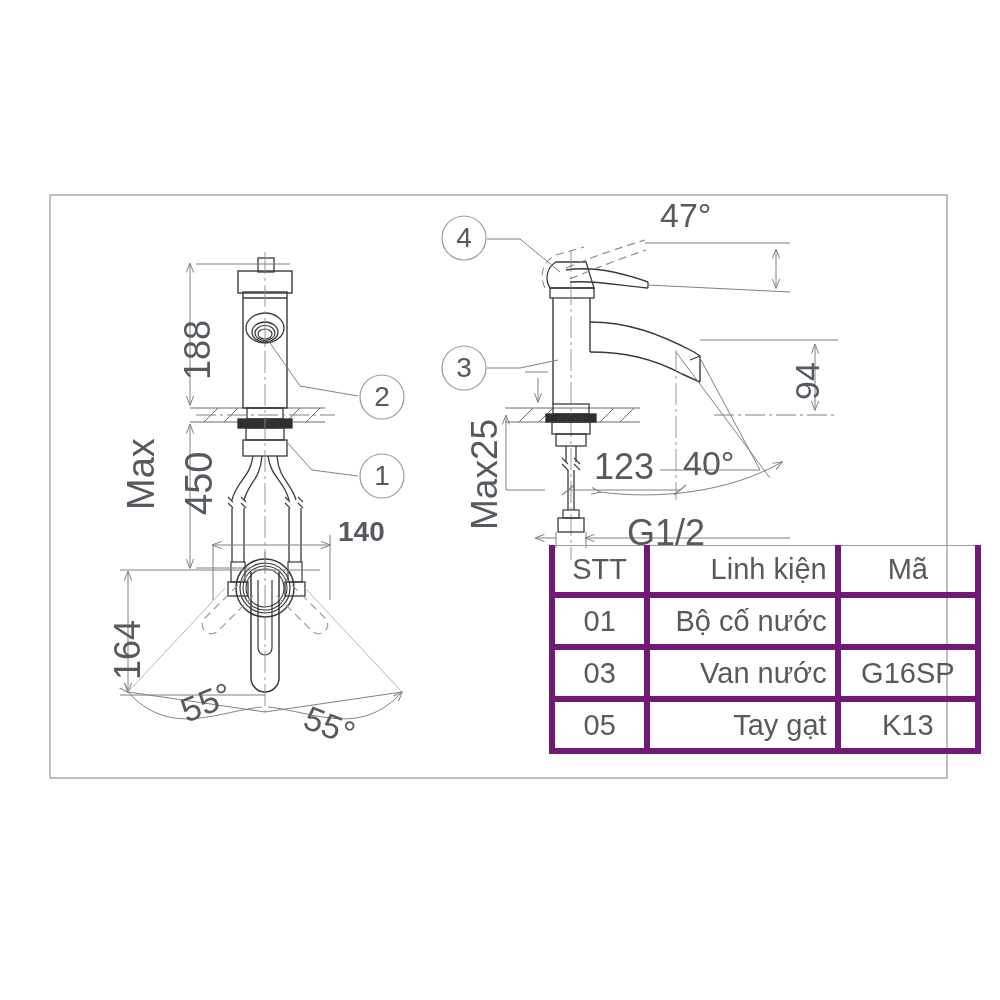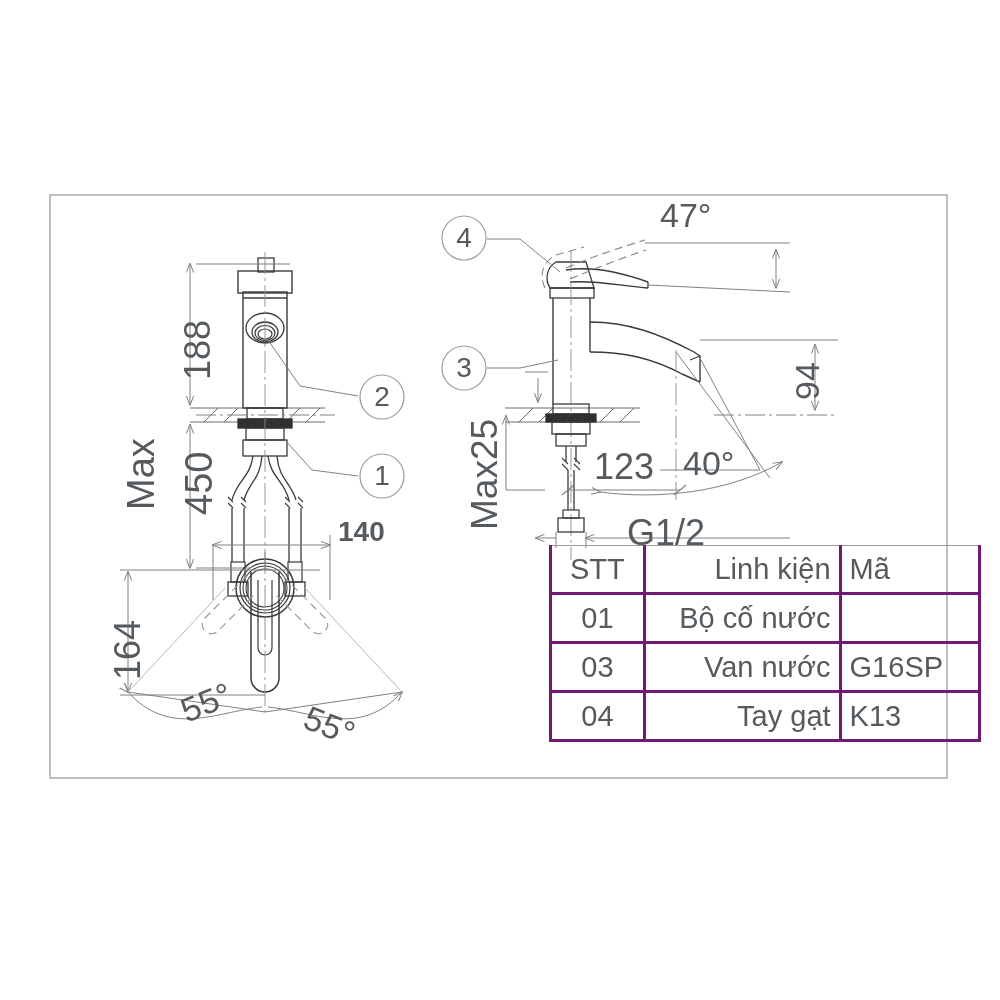--- a/index.html
+++ b/index.html
@@ -3,25 +3,25 @@
 <meta charset="utf-8">
 <style>
   html,body{margin:0;padding:0;background:#ffffff;}
   body{width:1000px;height:1000px;position:relative;overflow:hidden;
        font-family:"Liberation Sans","DejaVu Sans",sans-serif;}
   #sheet{position:absolute;left:0;top:0;width:1000px;height:1000px;}
   .lbl{position:absolute;color:#555a5e;white-space:nowrap;line-height:1;}
   .rot90{transform-origin:0 0;transform:rotate(-90deg);}
   .tbl{position:absolute;left:515px;top:545px;width:432px;
        border-collapse:collapse;color:#555a5e;margin-left:34px;}
-  .tbl td{border:3px solid #701a75;height:46px;padding:0 8px;
+  .tbl td{border:6px solid #701a75;height:46px;padding:0 8px;
           font-size:29px;font-weight:400;color:#555a5e;}
   .c-stt{width:82px;text-align:center;}
   .c-name{width:215px;text-align:right;padding-left:14px;}
-  .c-code{width:130px;text-align:left;}
+  .c-code{width:130px;text-align:center;}
   .tbl tr:first-child td{border-top:1px solid #9a9a9a;}
   .callout-num{position:absolute;color:#555a5e;font-size:28px;
        width:44px;text-align:center;line-height:44px;}
 </style>
 </head>
 <body>
 
 <svg id="sheet" viewBox="0 0 1000 1000">
   <defs>
     <marker id="ar" markerWidth="10" markerHeight="8" refX="9" refY="4" orient="auto">
@@ -264,18 +264,18 @@
     <td class="c-stt">01</td>
     <td class="c-name">Bộ cố nước</td>
     <td class="c-code"></td>
   </tr>
   <tr>
     <td class="c-stt">03</td>
     <td class="c-name">Van nước</td>
     <td class="c-code">G16SP</td>
   </tr>
   <tr>
-    <td class="c-stt">04</td>
+    <td class="c-stt">05</td>
     <td class="c-name">Tay gạt</td>
     <td class="c-code">K13</td>
   </tr>
 </tbody>
   </table>
 
 </body></html>

